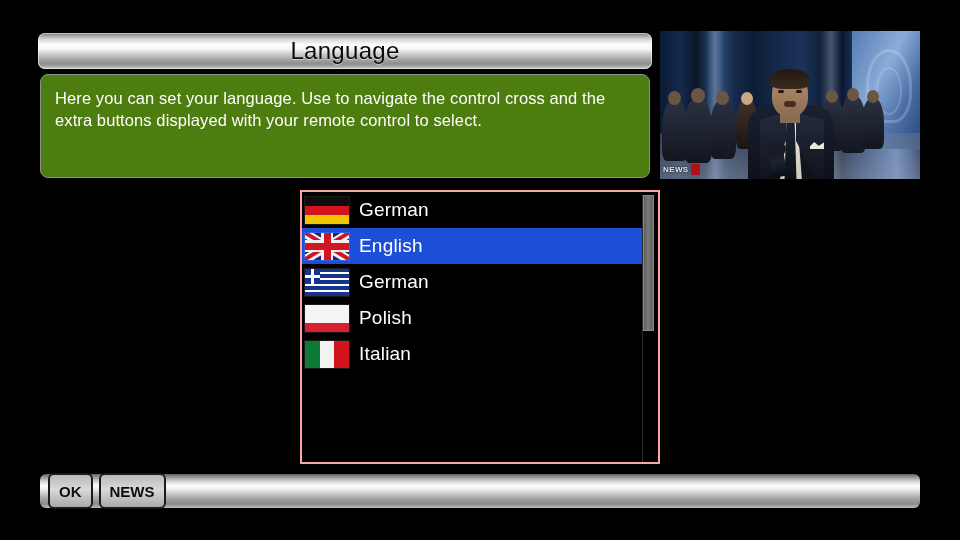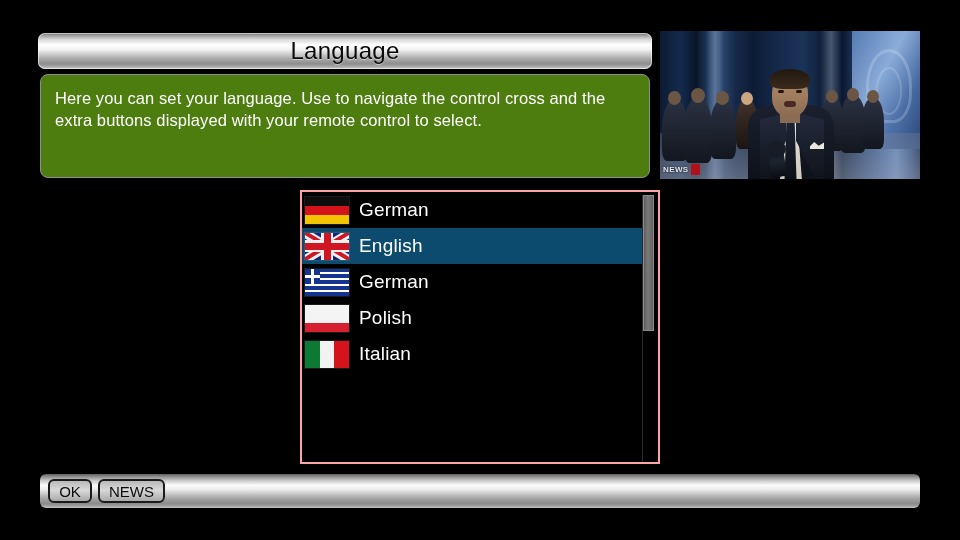--- a/index.html
+++ b/index.html
@@ -355,29 +355,29 @@
         #b4b4b4 98%,
         #c4c4c4 100%);
     display: flex;
     align-items: center;
     padding-left: 8px;
     gap: 6px;
   }
   .softkey {
     height: 24px;
     min-width: 44px;
-    padding: 4px 9px;
+    padding: 16px 9px;
     border-radius: 6px;
     border: 2px solid #1b1b1b;
     background: linear-gradient(to bottom, #b9b9b9, #d9d9d9 45%, #a9a9a9);
     display: flex;
     align-items: center;
     justify-content: center;
     font-size: 15px;
-    font-weight: normal;
+    font-weight: bold;
     color: #0c0c0c;
   }
 </style>
 </head>
 <body>
 
 <div id="screen">
 
   <div id="title-bar">
     <span id="title-text">Language</span>
@@ -437,21 +437,21 @@
         <span class="flag flag-de">
           <span class="f-h3">
               <div class="b1"></div>
               <div class="b2"></div>
               <div class="b3"></div>
             </span>
         </span>
         <span class="lang-label">German</span>
       </div>
 
-      <div class="lang-row selected" style="background: #0c4a6e;">
+      <div class="lang-row selected" style="background: #1d4ed8;">
         <span class="flag flag-uk">
           <span class="uk-d w uk-rot1"></span>
           <span class="uk-d w uk-rot2"></span>
           <span class="uk-d r uk-rot1"></span>
           <span class="uk-d r uk-rot2"></span>
           <span class="uk-cw-v"></span>
           <span class="uk-cw-h"></span>
           <span class="uk-cr-v"></span>
           <span class="uk-cr-h"></span>
         </span>

